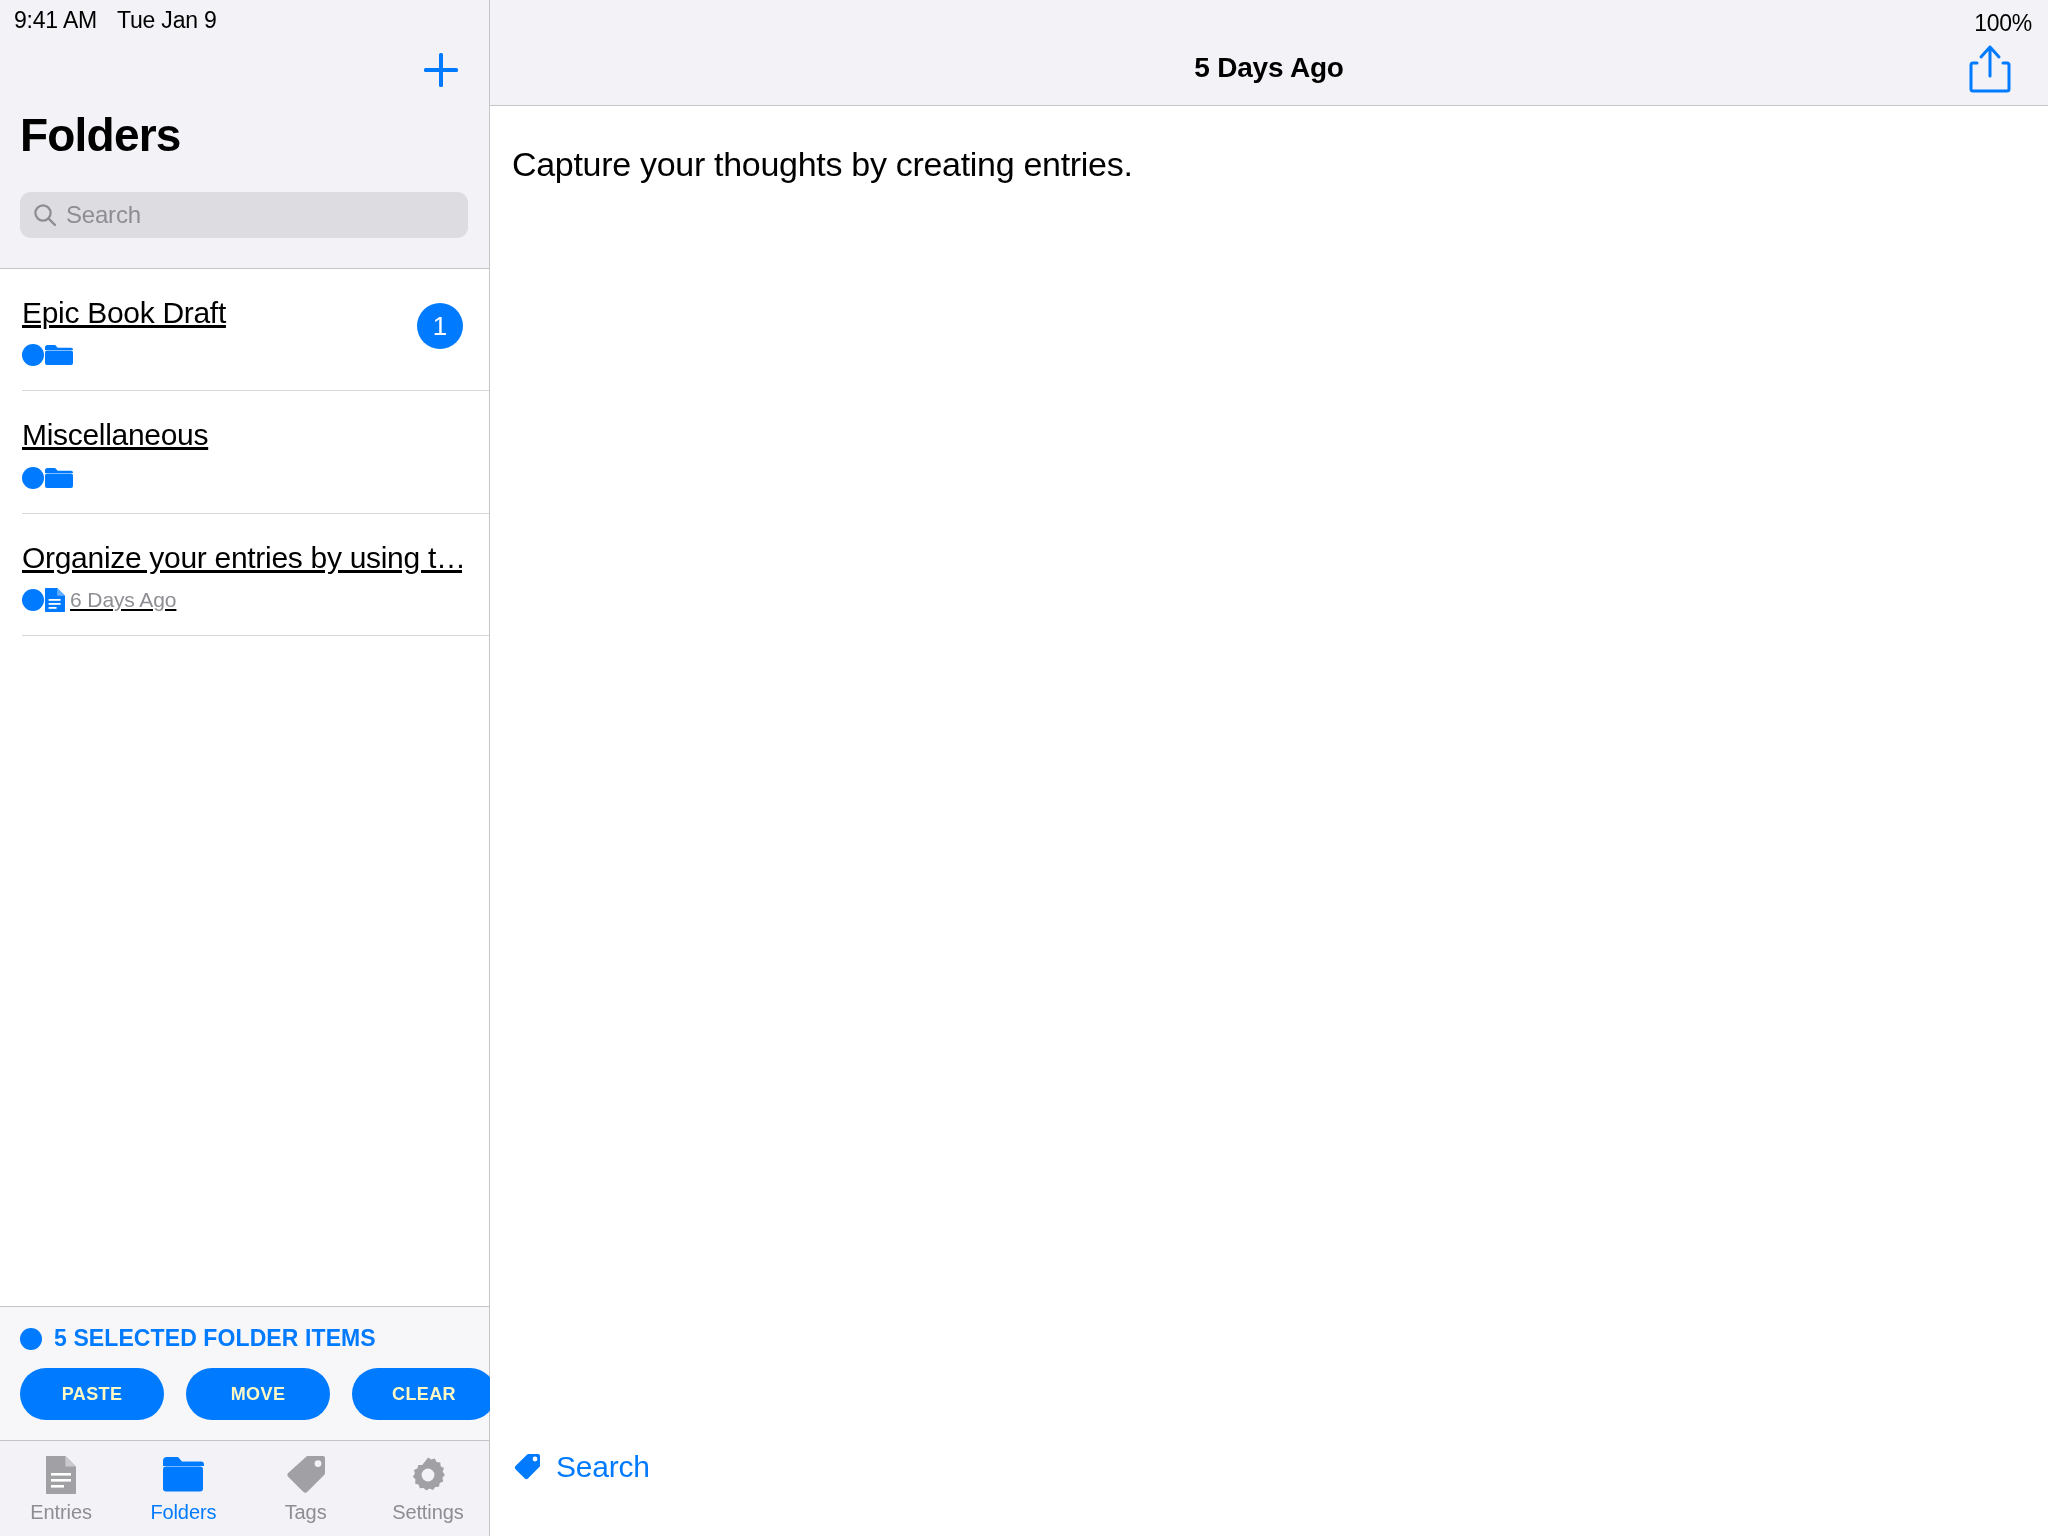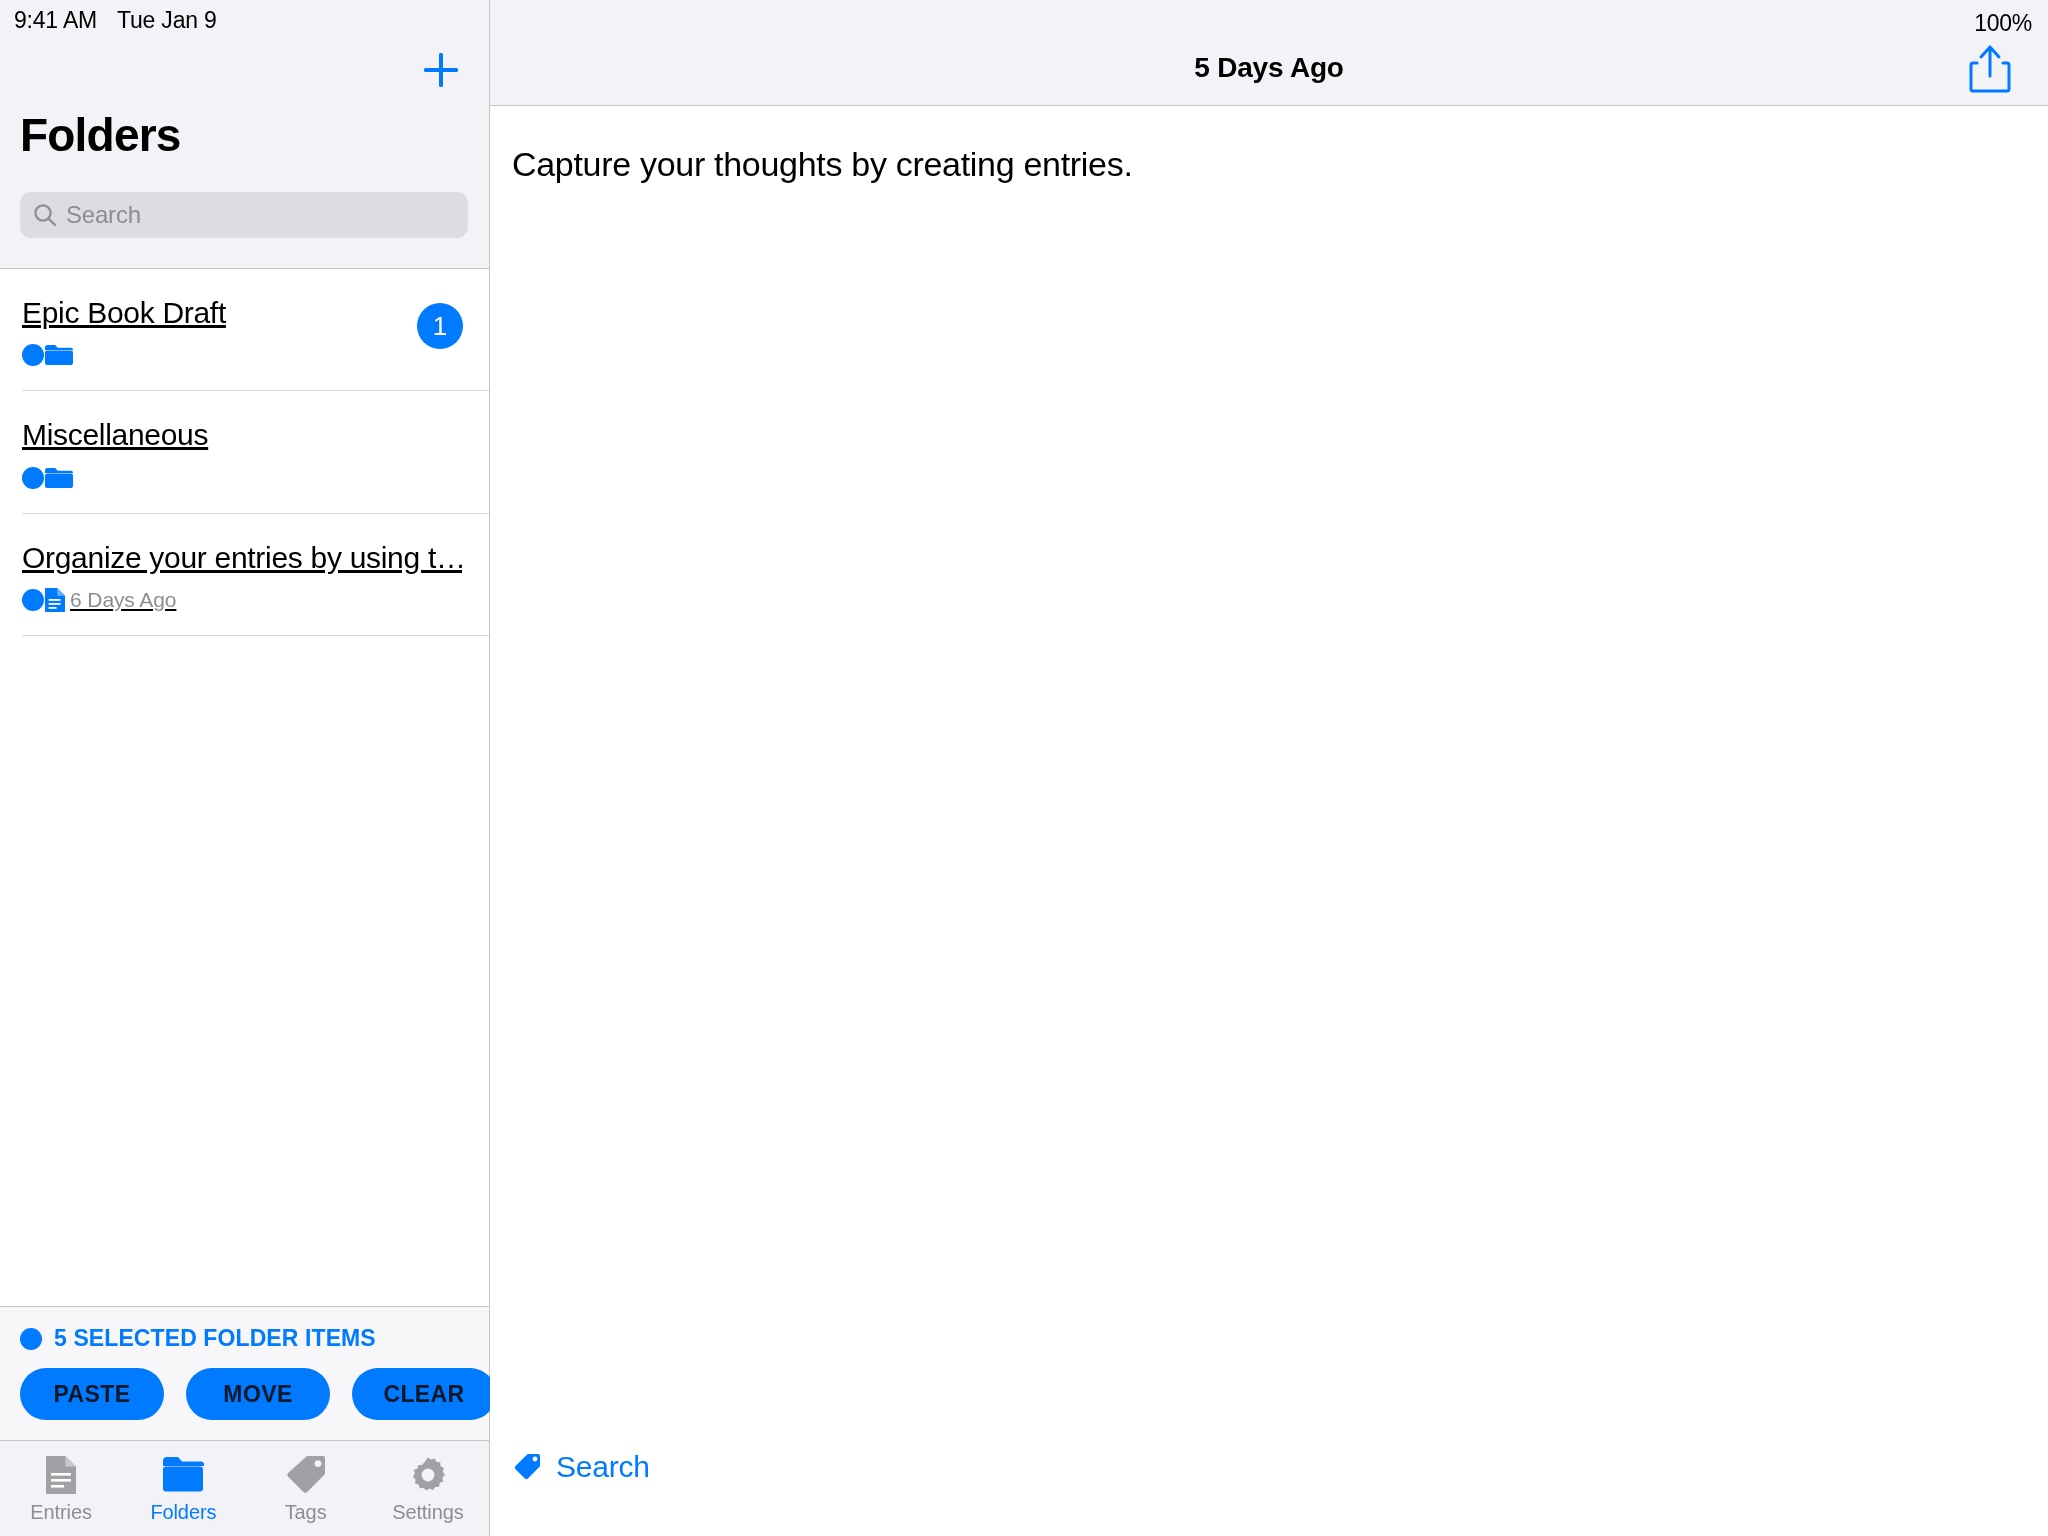--- a/index.html
+++ b/index.html
@@ -87,23 +87,23 @@
   
   .sel-bar {
     flex: 0 0 auto; background: #f7f7fa;
     border-top: 1px solid #c5c5c7;
     padding: 18px 20px 20px 20px;
   }
   .sel-head { display: flex; align-items: center; gap: 12px; margin-bottom: 16px; }
   .sel-label { font-size: 23px; font-weight: bold; color: #007aff; letter-spacing: 0.1px; }
   .sel-btns { display: flex; gap: 22px; }
   .pill {
-    background: #007aff; color: #0f172a; border: none;
+    background: #007aff; color: #fef9c3; border: none;
     border-radius: 26px; height: 52px; min-width: 144px;
-    font-size: 23px; font-weight: bold; letter-spacing: 0.4px;
+    font-size: 18px; font-weight: bold; letter-spacing: 0.4px;
     font-family: "Liberation Sans", sans-serif; cursor: pointer;
     padding: 8px 26px;
   }
 
   
   .tabbar {
     flex: 0 0 96px; height: 96px; background: #f2f2f7;
     border-top: 1px solid #c5c5c7;
     display: flex; align-items: center;
   }

